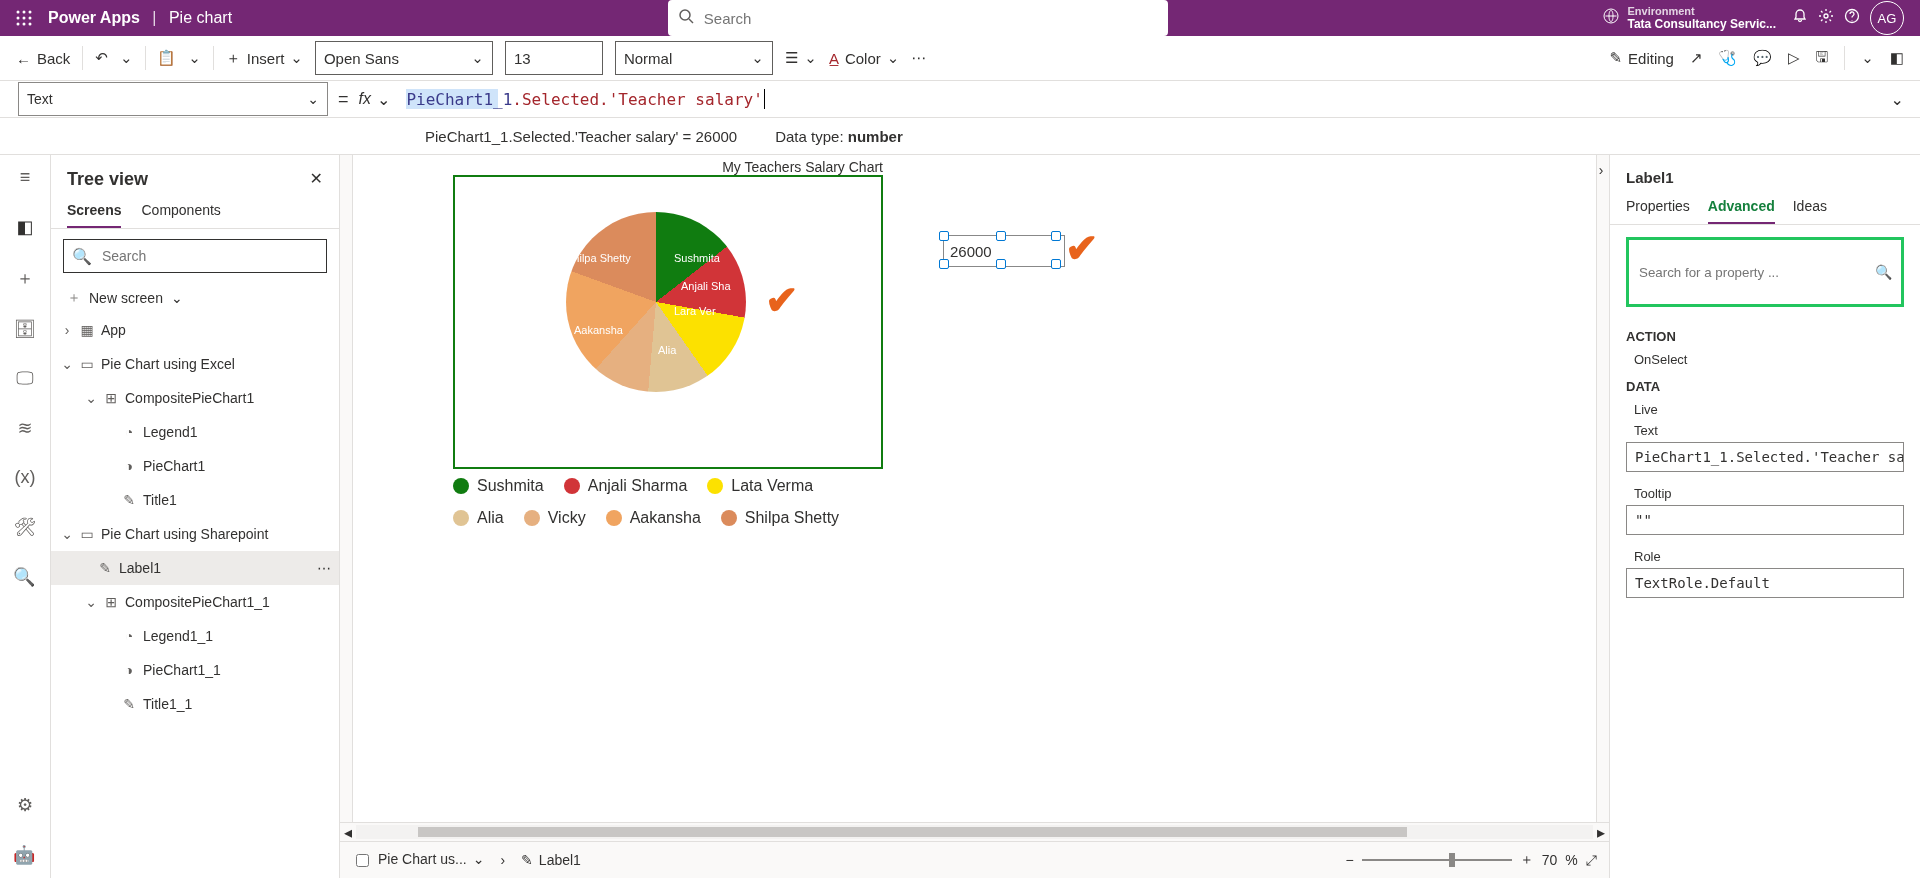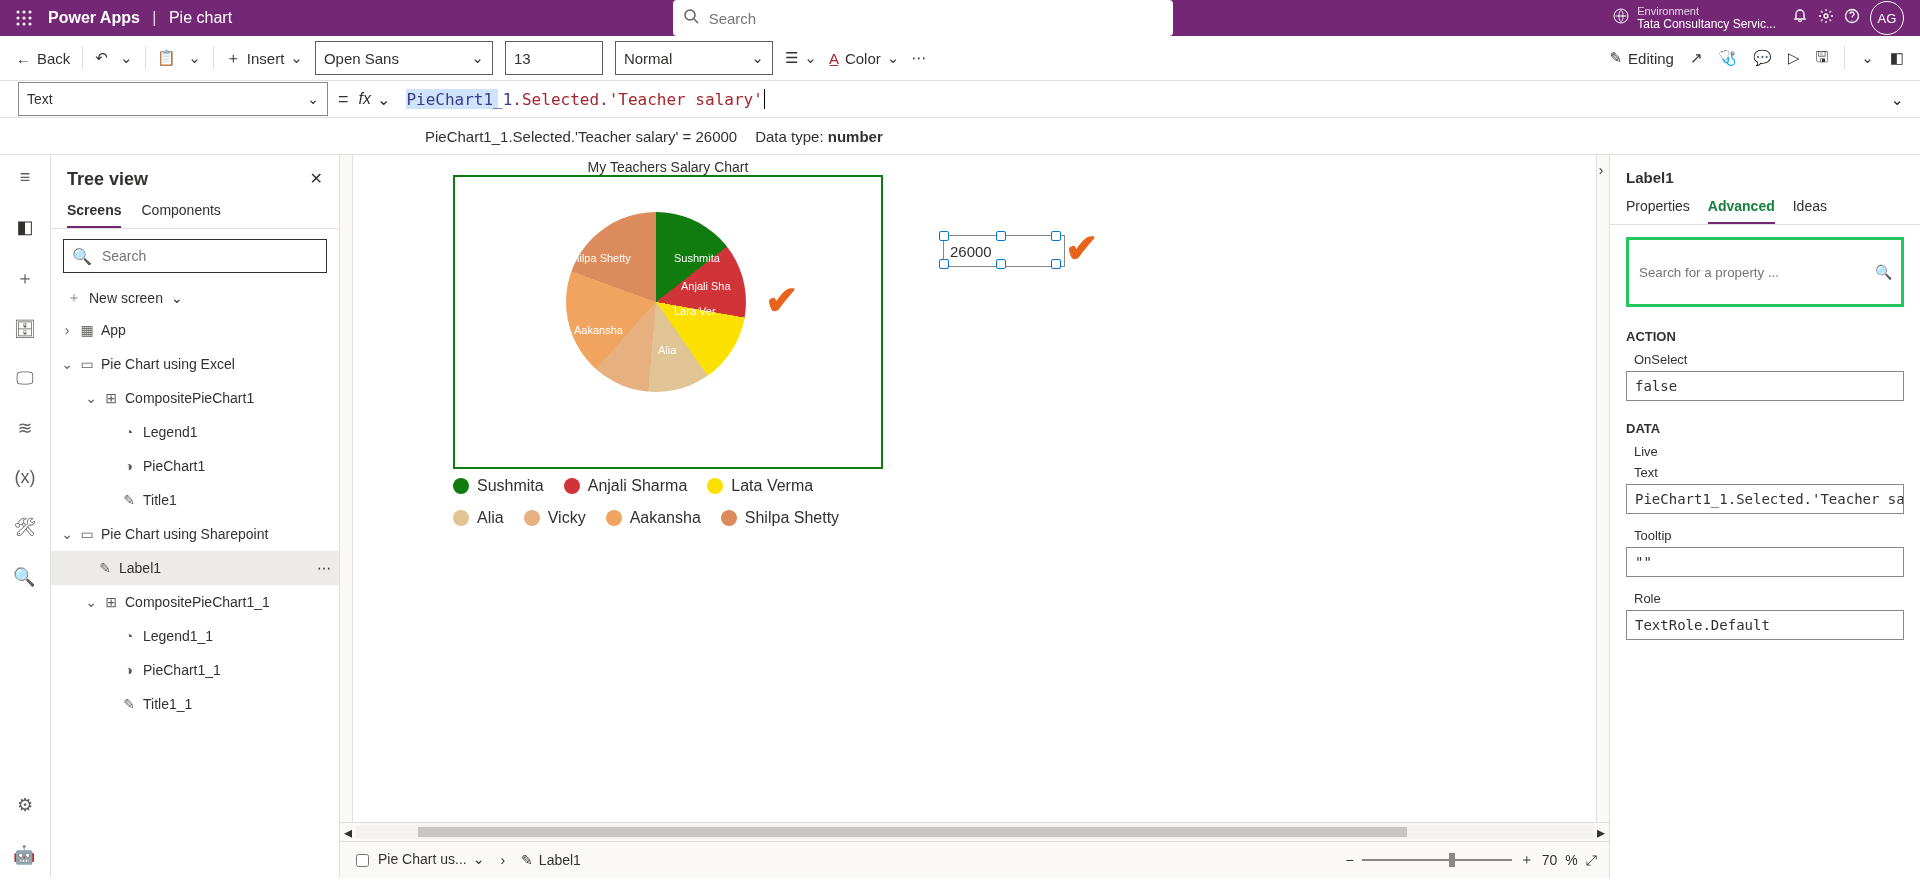--- a/index.html
+++ b/index.html
@@ -4,60 +4,60 @@
 <style>
   :root { font-family: "Segoe UI", sans-serif; }
   body { margin:0; background:#fff; color:#323130; overflow:hidden; width:1920px; height:887px; }
   .topbar { background:#742774; height:36px; display:flex; align-items:center; color:#fff; }
   .waffle { width:48px; display:flex; align-items:center; justify-content:center; font-size:18px;}
   .crumb { font-size:16px; }
   .crumb .strong { font-weight:600;}
   .crumb .sep { margin:0 8px; opacity:.8;}
   .search { margin-left:auto; margin-right:auto; width:480px; background:#fff; border-radius:4px; height:36px; display:flex; align-items:center; padding:0 10px; gap:8px; }
   .search input { border:none; outline:none; font-size:15px; flex:1; background:transparent;}
-  .env { font-size:12px; margin-right:16px;}
+  .env { font-size:12px; margin-right:16px;font-weight:bold;}
   .env .t { opacity:.8; font-size:11px;}
   .top-icons { display:flex; gap:10px; align-items:center; margin-right:16px;}
   .avatar { width:32px; height:32px; border-radius:50%; border:1px solid #fff; display:flex;align-items:center;justify-content:center; font-size:13px;}
   .ribbon { height:44px; border-bottom:1px solid #e1dfdd; display:flex; align-items:center; padding:0 16px; gap:12px;}
   .rbtn { display:flex; align-items:center; gap:6px; font-size:15px; color:#323130; cursor:pointer;}
   .vsep { width:1px; height:24px; background:#e1dfdd;}
   .dropdown { border:1px solid #605e5c; height:32px; display:flex; align-items:center; justify-content:space-between; padding:0 8px; font-size:15px; background:#fff;}
   .font-dd{width:160px;} .size-dd{width:80px;} .weight-dd{width:140px;}
   .ribbon-right { margin-left:auto; display:flex; gap:16px; align-items:center;}
   .fbar { height:36px; border-bottom:1px solid #e1dfdd; display:flex; align-items:center;}
   .prop-dd{ border:1px solid #8a8886; height:32px; width:292px; margin-left:18px; display:flex;align-items:center;justify-content:space-between; padding:0 8px; font-size:14px;}
   .eq { margin:0 10px; font-size:18px;}
   .fx { font-style:italic; font-size:16px; margin-right:6px;}
   .formula { flex:1; font-family:Consolas,monospace; font-size:16px; position:relative; height:36px; display:flex; align-items:center;}
   .formula .obj { color:#3a3a8a;}
   .formula .rest { color:#a4262c;}
   .formula .hl { position:absolute; height:20px; left:0; width:92px; background:#cfe4fa; z-index:-1;}
-  .resolved { height:36px; border-bottom:1px solid #e1dfdd; display:flex; align-items:center; padding-left:425px; gap:18px; font-size:15px;}
+  .resolved { height:36px; border-bottom:1px solid #e1dfdd; display:flex; align-items:center; padding-left:425px; gap:38px; font-size:15px;}
   .main { display:flex; height:calc(887px - 48px - 44px - 36px - 36px);}
   .rail { width:50px; border-right:1px solid #e1dfdd; display:flex; flex-direction:column; align-items:center; padding-top:12px; gap:28px; color:#605e5c;}
   .rail .ic{font-size:18px;cursor:pointer;}
   .tree { width:288px; border-right:1px solid #e1dfdd; display:flex; flex-direction:column;}
   .tree-head{ display:flex; justify-content:space-between; padding:14px 16px 4px; }
   .tree-title{font-size:18px; font-weight:600;}
   .tabs{display:flex; gap:20px; padding:0 16px; border-bottom:1px solid #e1dfdd;}
   .tabs .tab{padding:8px 0; font-size:14px; cursor:pointer;}
   .tabs .tab.active{ font-weight:600; border-bottom:2px solid #742774;}
   .tsearch{ margin:10px 12px; border:1px solid #323130; height:32px; display:flex;align-items:center;padding:0 8px;gap:8px;}
   .tsearch input{border:none;outline:none;flex:1;font-size:14px;background:transparent;}
   .newscreen{ padding:6px 16px; display:flex; gap:8px; align-items:center; font-size:14px; cursor:pointer;}
   .tlist{ font-size:14px; overflow:auto;}
   .ti{display:flex;align-items:center; gap:6px; height:34px; padding-right:8px; cursor:pointer;}
   .ti.sel{background:#edebe9;}
   .chev{width:12px;display:inline-block;text-align:center;color:#605e5c;}
   .iic{width:16px;display:inline-block;text-align:center;color:#605e5c;}
   .canvas-wrap{ flex:1; background:#faf9f8; position:relative; display:flex; flex-direction:column;}
   .canvas{ flex:1; position:relative; overflow:hidden; background:#fff; margin:0 12px;}
   .canvas-inner{position:absolute;left:0;top:0;right:0;bottom:0; border-left:1px solid #e1dfdd;border-right:1px solid #e1dfdd;}
-  .chart-title{font-size:14px; text-align:center; width:430px; margin-left:100px; margin-top:4px;}
+  .chart-title{font-size:14px; text-align:right; width:430px; margin-left:100px; margin-top:4px;}
   .chart-box{border:2px solid #107c10; width:426px; height:290px; margin-left:100px; position:relative;}
   .pie{position:absolute; left:111px; top:35px; width:180px; height:180px; border-radius:50%;
     background: conic-gradient(#107c10 0 52deg,#d13438 52deg 100deg,#fce100 100deg 145deg,#e0c494 145deg 185deg,#e6b080 185deg 222deg,#f0a460 222deg 290deg,#db8b5c 290deg 360deg);}
   .pie-label{position:absolute;color:#fff;font-size:11px;}
   .legend{width:420px; margin-left:100px; margin-top:8px; display:flex; flex-wrap:wrap; gap:14px 20px; font-size:16px;}
   .lg{display:flex;align-items:center;gap:8px;}
   .sw{width:16px;height:16px;border-radius:50%;}
   .sel-label{position:absolute; left:590px; top:80px; width:114px; height:30px;}
   .sel-label .box{border:1px solid #888; width:100%; height:100%; display:flex; align-items:center; padding-left:6px; font-size:15px;}
   .handle{width:8px;height:8px;border:1px solid #0078d4;background:#fff;position:absolute;border-radius:2px;}
@@ -424,21 +424,20 @@
       <div class="pt">Properties</div>
       <div class="pt active">Advanced</div>
       <div class="pt">Ideas</div>
     </div>
     <div class="psearch">
       <input placeholder="Search for a property ..." style="">
       <span>🔍</span>
     </div>
     <div class="sect">ACTION</div>
     <div class="plabel">OnSelect</div>
-    <div class="pbox">false</div>
     <div class="sect">DATA</div>
     <div class="plabel">Live</div>
     <div class="plabel">Text</div>
     <div class="pbox">PieChart1_1.Selected.'Teacher salary'</div>
     <div class="plabel">Tooltip</div>
     <div class="pbox">""</div>
     <div class="plabel">Role</div>
     <div class="pbox">TextRole.Default</div>
   </div>
 </div>

